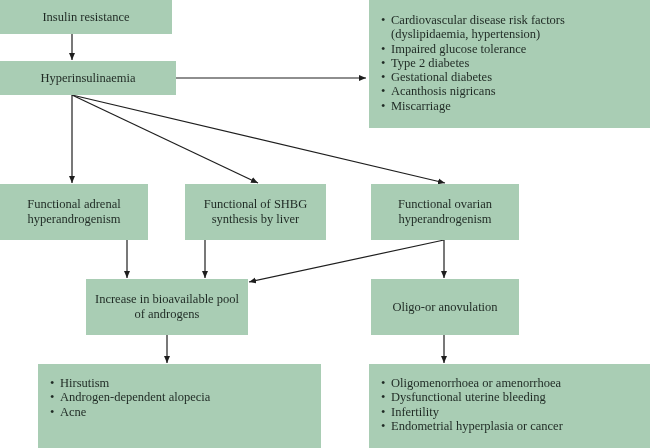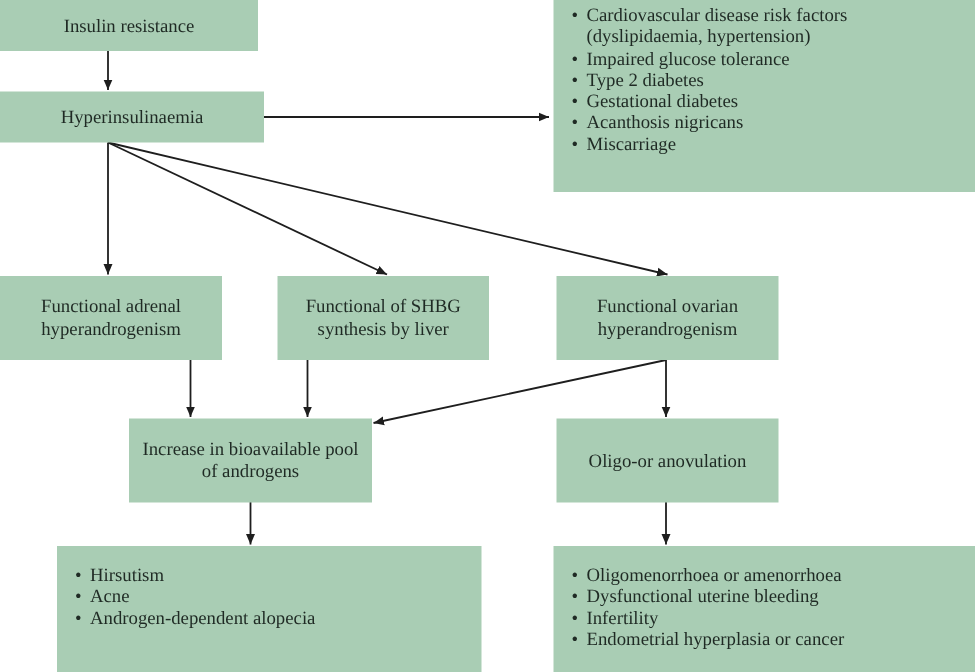--- a/index.html
+++ b/index.html
@@ -39,21 +39,21 @@
 </svg>
 
 <div class="box" style="left:0;top:0;width:172px;height:34px;">
   <span class="txt">Insulin resistance</span>
 </div>
 
 <div class="box" style="left:0;top:61px;width:176px;height:34px;">
   <span class="txt">Hyperinsulinaemia</span>
 </div>
 
-<div class="box list" style="left:369px;top:0;width:281px;height:128px;padding-top:3px;padding-left:12px;">
+<div class="box list" style="left:369px;top:0;width:281px;height:128px;padding-top:13px;padding-left:12px;">
   <ul>
     <li>Cardiovascular disease risk factors</li>
     <li class="cont">(dyslipidaemia, hypertension)</li>
     <li>Impaired glucose tolerance</li>
     <li>Type 2 diabetes</li>
     <li>Gestational diabetes</li>
     <li>Acanthosis nigricans</li>
     <li>Miscarriage</li>
   </ul>
 </div>
@@ -78,22 +78,22 @@
 of androgens</span>
 </div>
 
 <div class="box" style="left:371px;top:279px;width:148px;height:56px;">
   <span class="txt">Oligo-or anovulation</span>
 </div>
 
 <div class="box list" style="left:0;top:364px;width:283px;height:84px;padding-top:12px;padding-left:12px;margin-left:38px;">
   <ul>
     <li>Hirsutism</li>
+    <li>Androgen-dependent alopecia</li>
     <li>Acne</li>
-    <li>Androgen-dependent alopecia</li>
   </ul>
 </div>
 
 <div class="box list" style="left:369px;top:364px;width:281px;height:84px;padding-top:12px;padding-left:12px;">
   <ul>
     <li>Oligomenorrhoea or amenorrhoea</li>
     <li>Dysfunctional uterine bleeding</li>
     <li>Infertility</li>
     <li>Endometrial hyperplasia or cancer</li>
   </ul>

